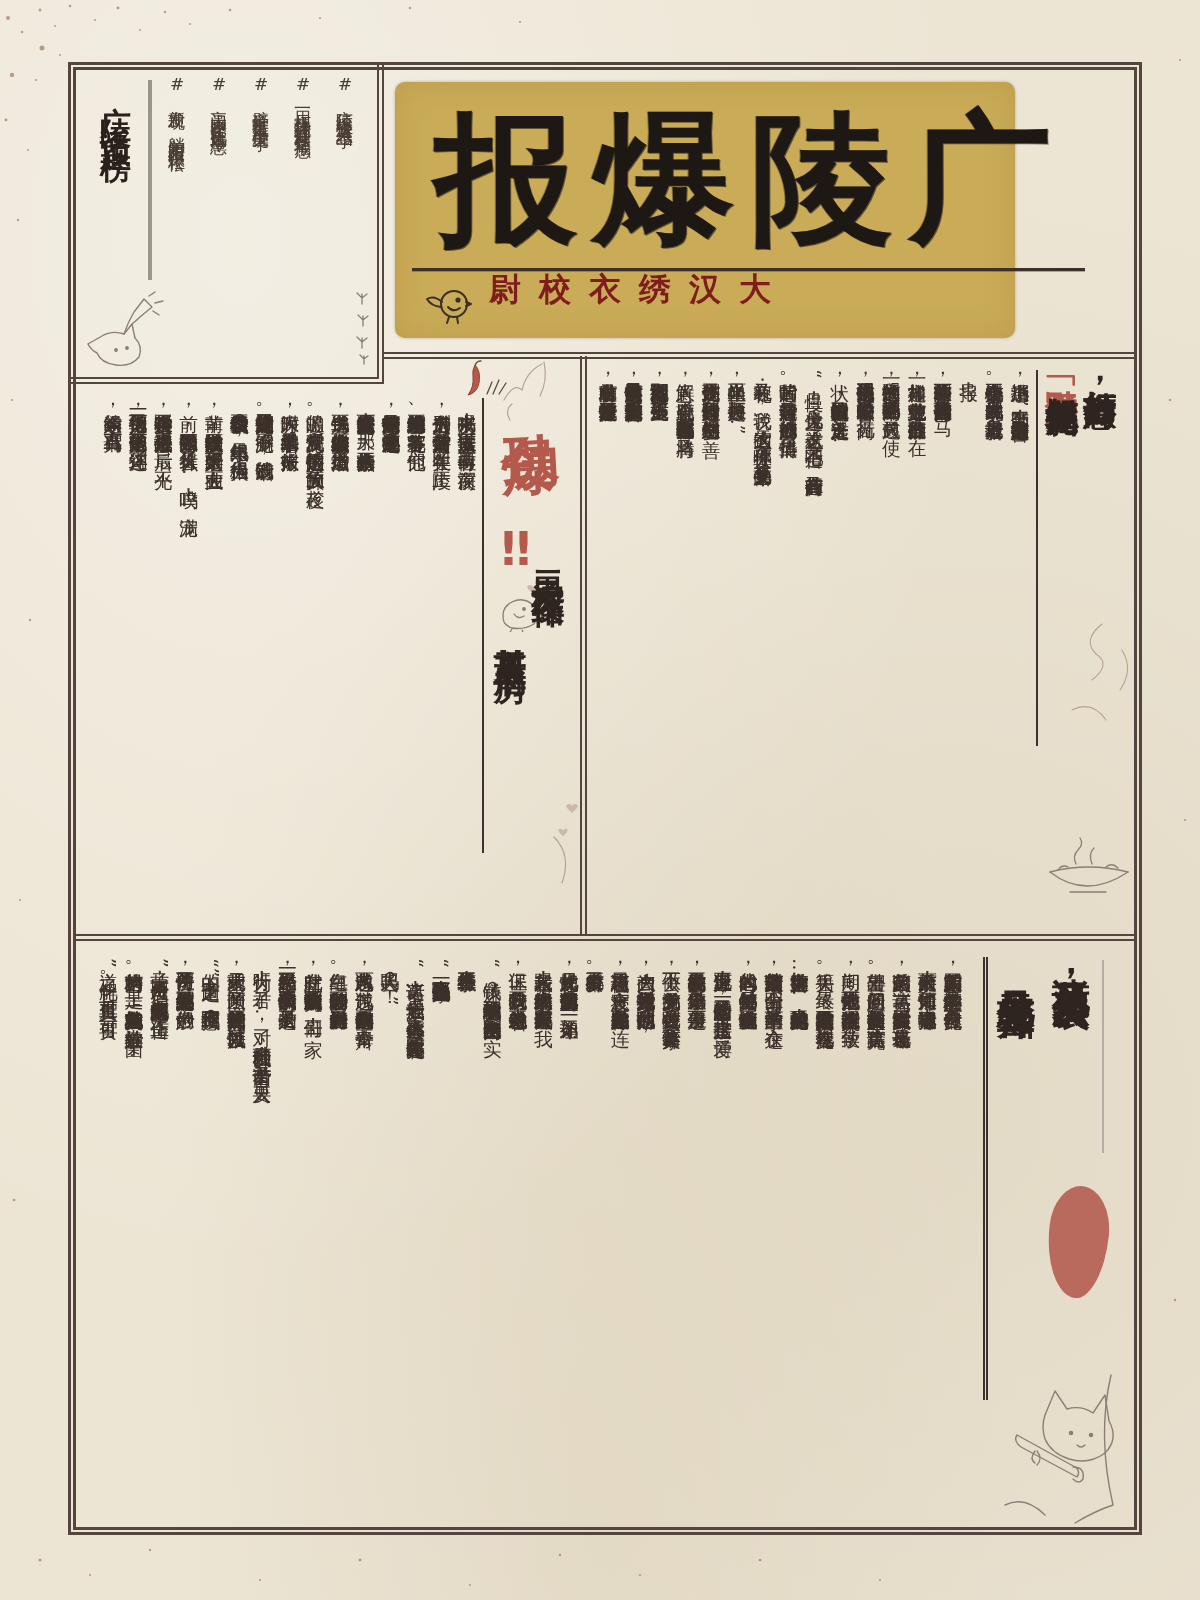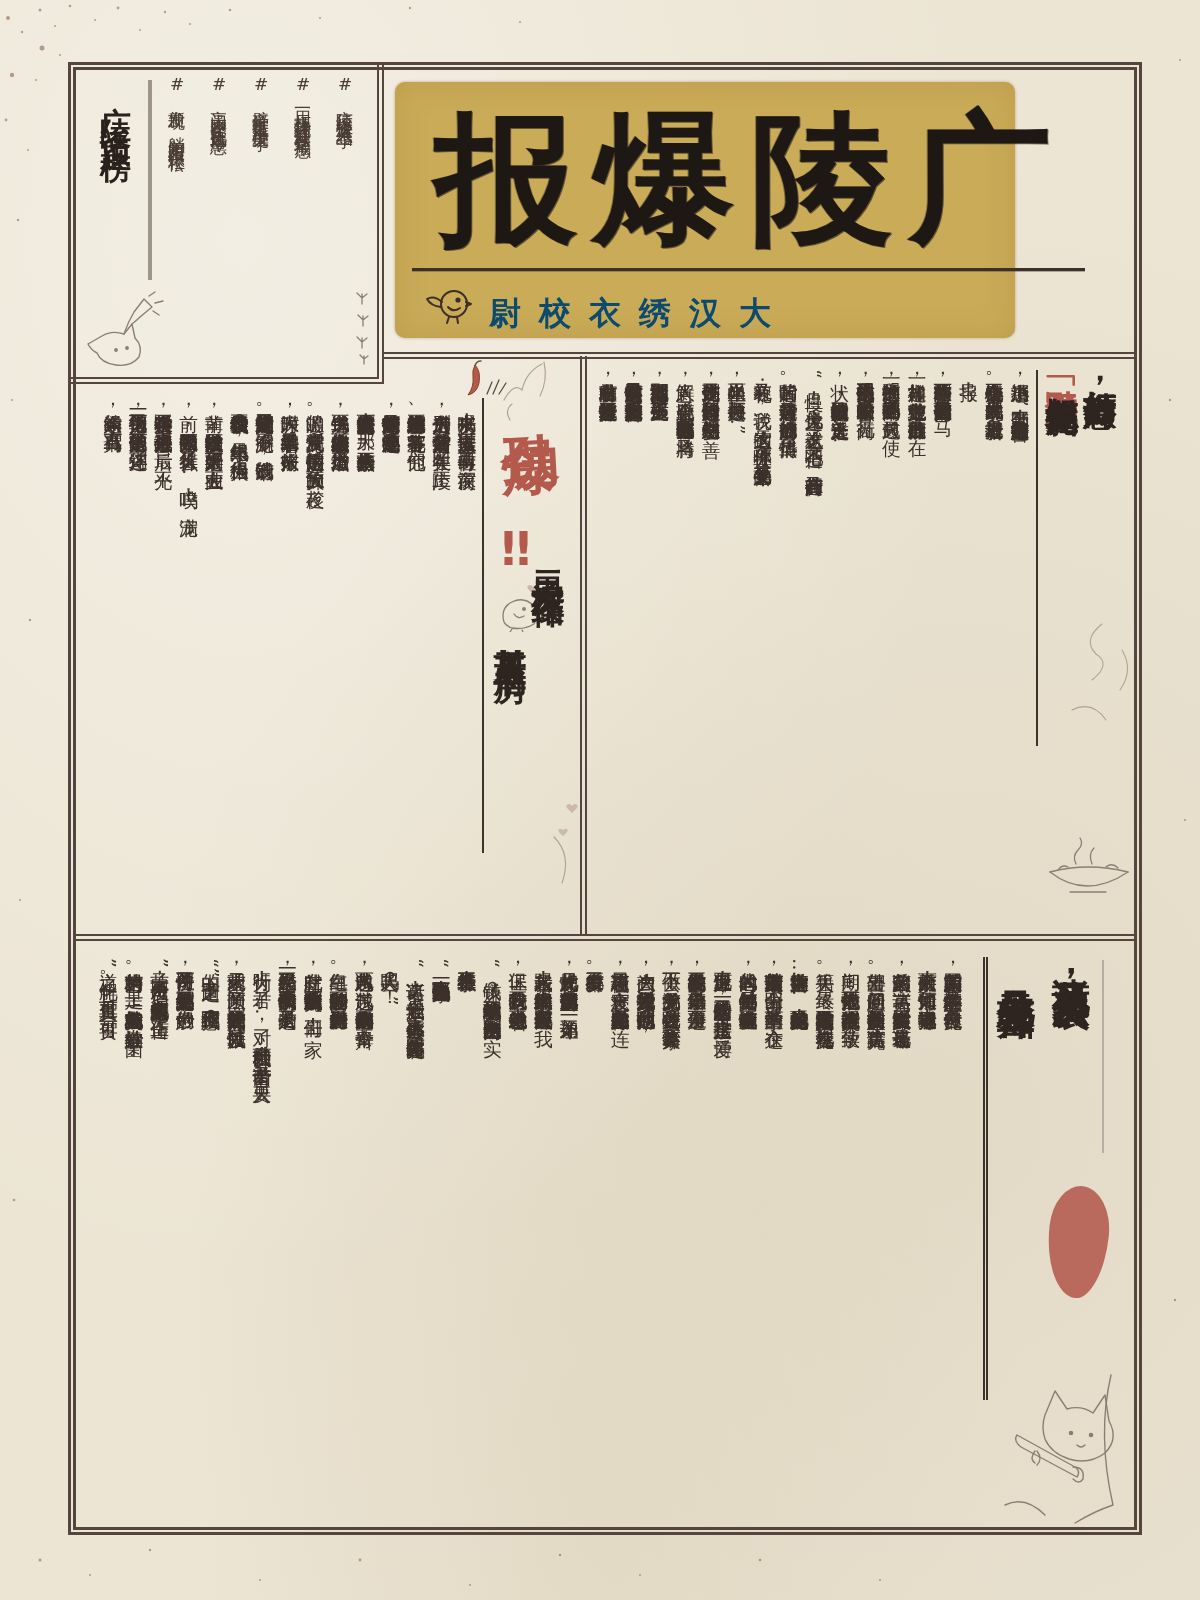--- a/index.html
+++ b/index.html
@@ -31,21 +31,21 @@
   .div-bottom{position:absolute;left:76px;top:934px;width:1058px;height:0;border-top:7px double var(--frame);}
 
   
   .masthead{position:absolute;left:395px;top:82px;width:620px;height:256px;background:var(--masthead_gold);
     box-shadow:0 0 3px rgba(120,90,30,.45), inset 0 0 30px rgba(160,120,40,.25);border-radius:10px;text-align:center;}
   .mh-title{position:absolute;left:40px;top:26px;font-family:"DejaVu Sans","Liberation Sans",sans-serif;font-weight:900;
     font-size:142px;line-height:1;letter-spacing:16px;color:#1e1815;white-space:nowrap;
     text-shadow:1px 1px 0 rgba(30,24,21,.6),-1px 0 0 rgba(30,24,21,.4);}
   .mh-rule{position:absolute;left:17px;top:186px;width:673px;height:3px;background:#3b302a;box-shadow:0 1px 0 rgba(59,48,42,.35)}
   .mh-bird{position:absolute;left:28px;top:203px;width:52px;height:40px}
-  .mh-sub{position:absolute;left:94px;top:211px;font-size:32px;line-height:40px;letter-spacing:18px;font-weight:700;color:#0c4a6e;white-space:nowrap}
+  .mh-sub{position:absolute;left:94px;top:187px;font-size:32px;line-height:40px;letter-spacing:18px;font-weight:700;color:#7f1d1d;white-space:nowrap}
 
   
   .tr-title{right:1067px;top:82px;font-size:31px;line-height:34px;letter-spacing:11px;font-weight:700;color:#2a211d}
   .tr-rule{left:148px;top:80px;width:4px;height:200px;background:var(--rule_gray);opacity:.85}
   .tr-topics{right:834px;top:74px;font-size:17px;line-height:42px;letter-spacing:2.4px;color:#4a3d35;text-orientation:upright}
 
   
   .body-text{color:var(--body_ink)}
   .rule{position:absolute;background:#3d322c}
 

